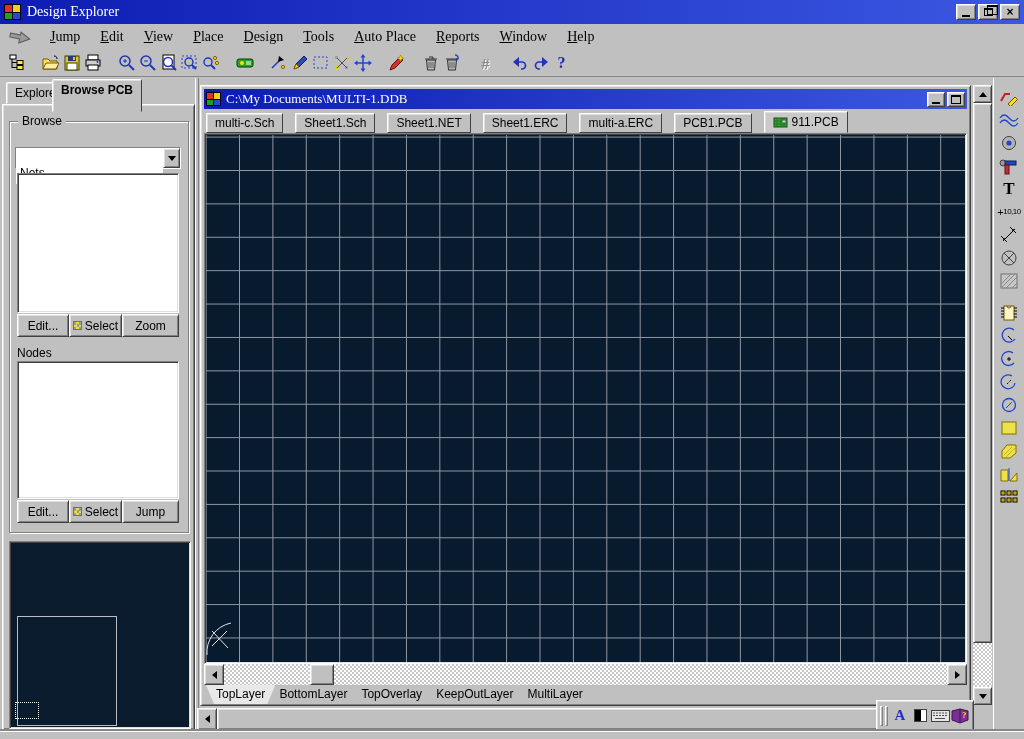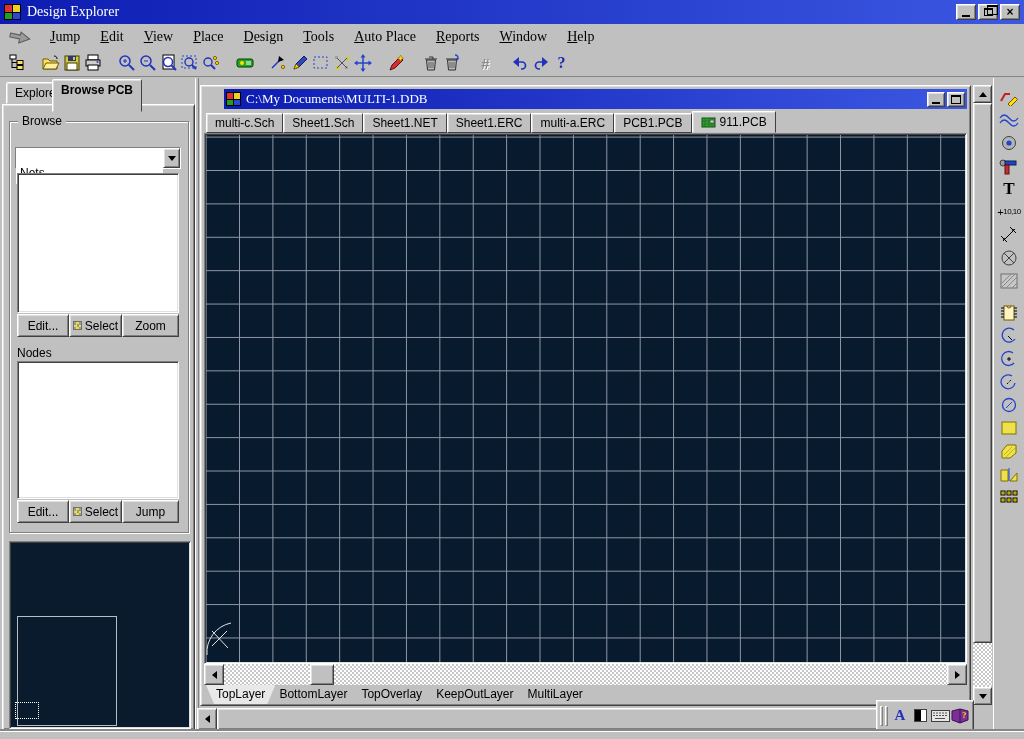--- a/index.html
+++ b/index.html
@@ -73,26 +73,26 @@
   .plabel { position:absolute; font-size:12px; }
   .minimap { position:absolute; background:#0a1b2e; }
   .mm-board { position:absolute; border:1px solid #b8bcc4; }
   .mm-view { position:absolute; border:1px dotted #fff; }
 
   
   .splitter { position:absolute; left:195px; top:78px; width:4px; height:652px; background:#c0c0c0;
     border-left:1px solid #fff; border-right:1px solid #808080; }
   .docwin { position:absolute; left:200px; top:85px; width:771px; height:621px; overflow:hidden; }
   .doc-title { position:absolute; left:3px; top:3px; right:3px; height:20px;
-    background:linear-gradient(to right,#0d1cb2,#3b58e2); display:flex; align-items:center; padding:0 2px;margin-left:20px; }
+    background:linear-gradient(to right,#0d1cb2,#3b58e2); display:flex; align-items:center; padding:0 2px; }
   .doc-title .ttext { color:#fff; font-family:"Liberation Serif", serif; font-size:13px; margin-left:5px; flex:1;
     white-space:nowrap; overflow:hidden; }
   .doc-title .wbtn { width:18px; height:15px; }
   .doc-tabs { position:absolute; left:3px; top:25px; right:3px; height:22px; display:flex; align-items:flex-end; padding-left:2px; }
-  .dtab { height:20px; display:flex; align-items:center; padding:0 8px; margin-right:0; font-size:12px;
+  .dtab { height:20px; display:flex; align-items:center; padding:0 8px; margin-right:12px; font-size:12px;
     background:#c0c0c0; border:1px solid; border-color:#fff #404040 #404040 #fff; box-shadow:inset 1px 1px 0 #dfdfdf;
     white-space:nowrap; }
   .dtab.active { height:22px; border-bottom-color:#c0c0c0; background:#c9c9c9; }
   .dtab .chipico { width:15px; height:11px; margin-right:4px; }
   .canvas { position:absolute; left:3px; top:47px; right:3px; height:531px; background:#071a2e;
     background-image:linear-gradient(to right,#9097a4 1px,transparent 1px),
                      linear-gradient(to bottom,#9097a4 1px,transparent 1px);
     background-size:33.4px 33.4px; background-position:34px 36px; }
   .origin { position:absolute; left:0; bottom:0; }
   .doc-hscroll { position:absolute; left:3px; right:3px; top:578px; height:21px; display:flex; }

